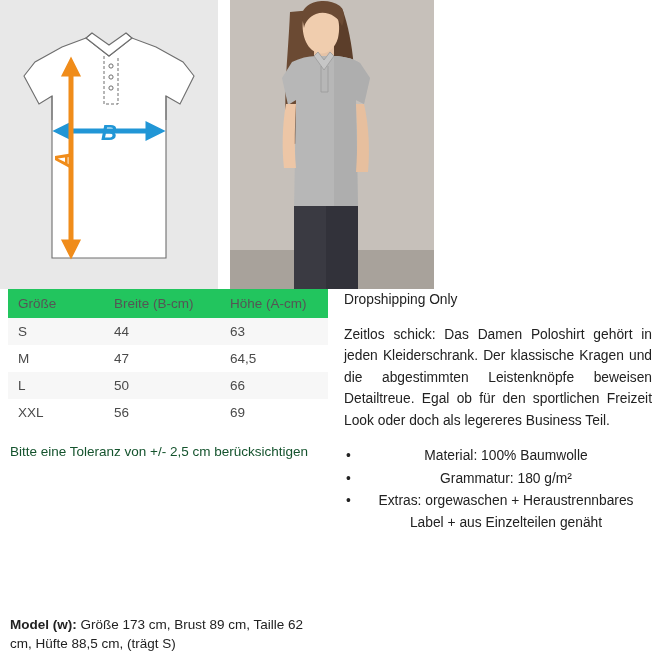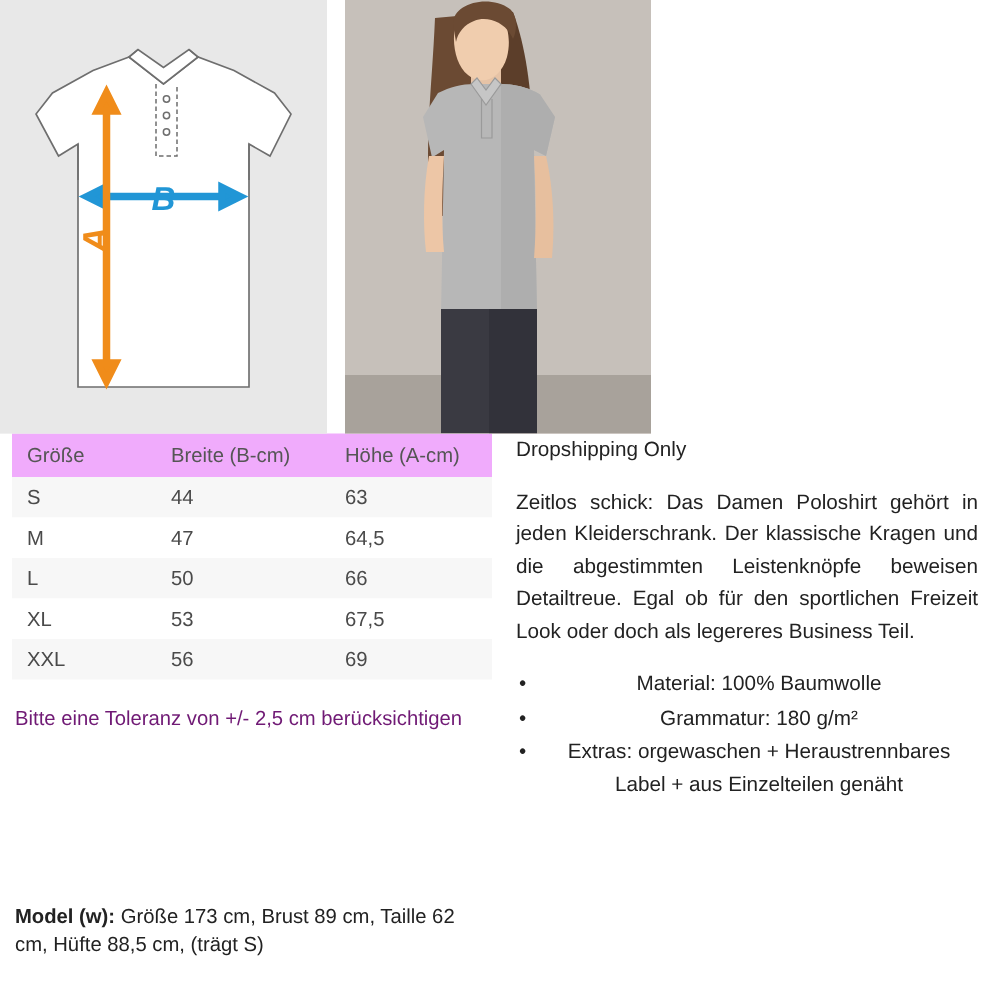--- a/index.html
+++ b/index.html
@@ -90,50 +90,50 @@
   table.sizes {
     border-collapse: collapse;
     width: 320px;
     font-size: 13.5px;
     color: #3c3c3c;
   }
   table.sizes th {
     text-align: left;
     font-weight: normal;
     color: #555555;
-    background: #f0abfc;
+    background: #22c55e;
     padding: 7px 0 7px 10px;
     font-size: 13.5px;
   }
   table.sizes td {
     padding: 6px 0 6px 10px;
     font-size: 13.5px;
     color: #4a4a4a;
   }
   table.sizes tbody tr:nth-child(odd) td {
     background: #f7f7f7;
   }
   table.sizes tbody tr:nth-child(even) td {
     background: #ffffff;
   }
   table.sizes col.c1 { width: 96px; }
   table.sizes col.c2 { width: 116px; }
   table.sizes col.c3 { width: 108px; }
 
   .tolerance {
     font-size: 13.5px;
-    color: #701a75;
+    color: #14532d;
     margin-top: 18px;
     padding-left: 2px;
   }
 
   .model-note {
     position: absolute;
     left: 10px;
-    bottom: 28px;
+    bottom: 14px;
     width: 318px;
     font-size: 13.5px;
     line-height: 19px;
     color: #222222;
   }
   .model-note b { font-weight: bold; }
 
   
   .r-line {
     font-size: 13.8px;
@@ -274,25 +274,20 @@
             <td>M</td>
             <td>47</td>
             <td>64,5</td>
           </tr>
           <tr>
             <td>L</td>
             <td>50</td>
             <td>66</td>
           </tr>
           <tr>
-            <td>XL</td>
-            <td>53</td>
-            <td>67,5</td>
-          </tr>
-          <tr>
             <td>XXL</td>
             <td>56</td>
             <td>69</td>
           </tr>
         </tbody>
       </table>
 
       <div class="tolerance">Bitte eine Toleranz von +/- 2,5 cm berücksichtigen</div>
     </div>
 

